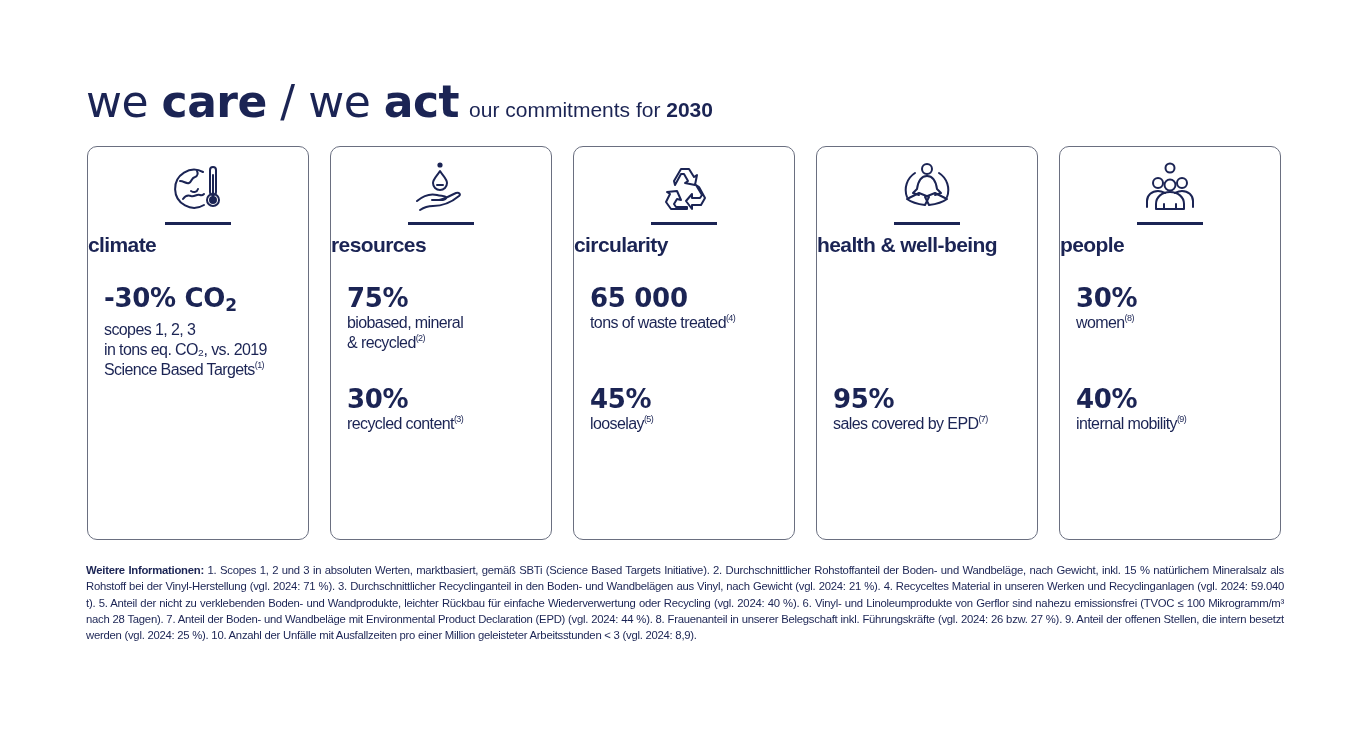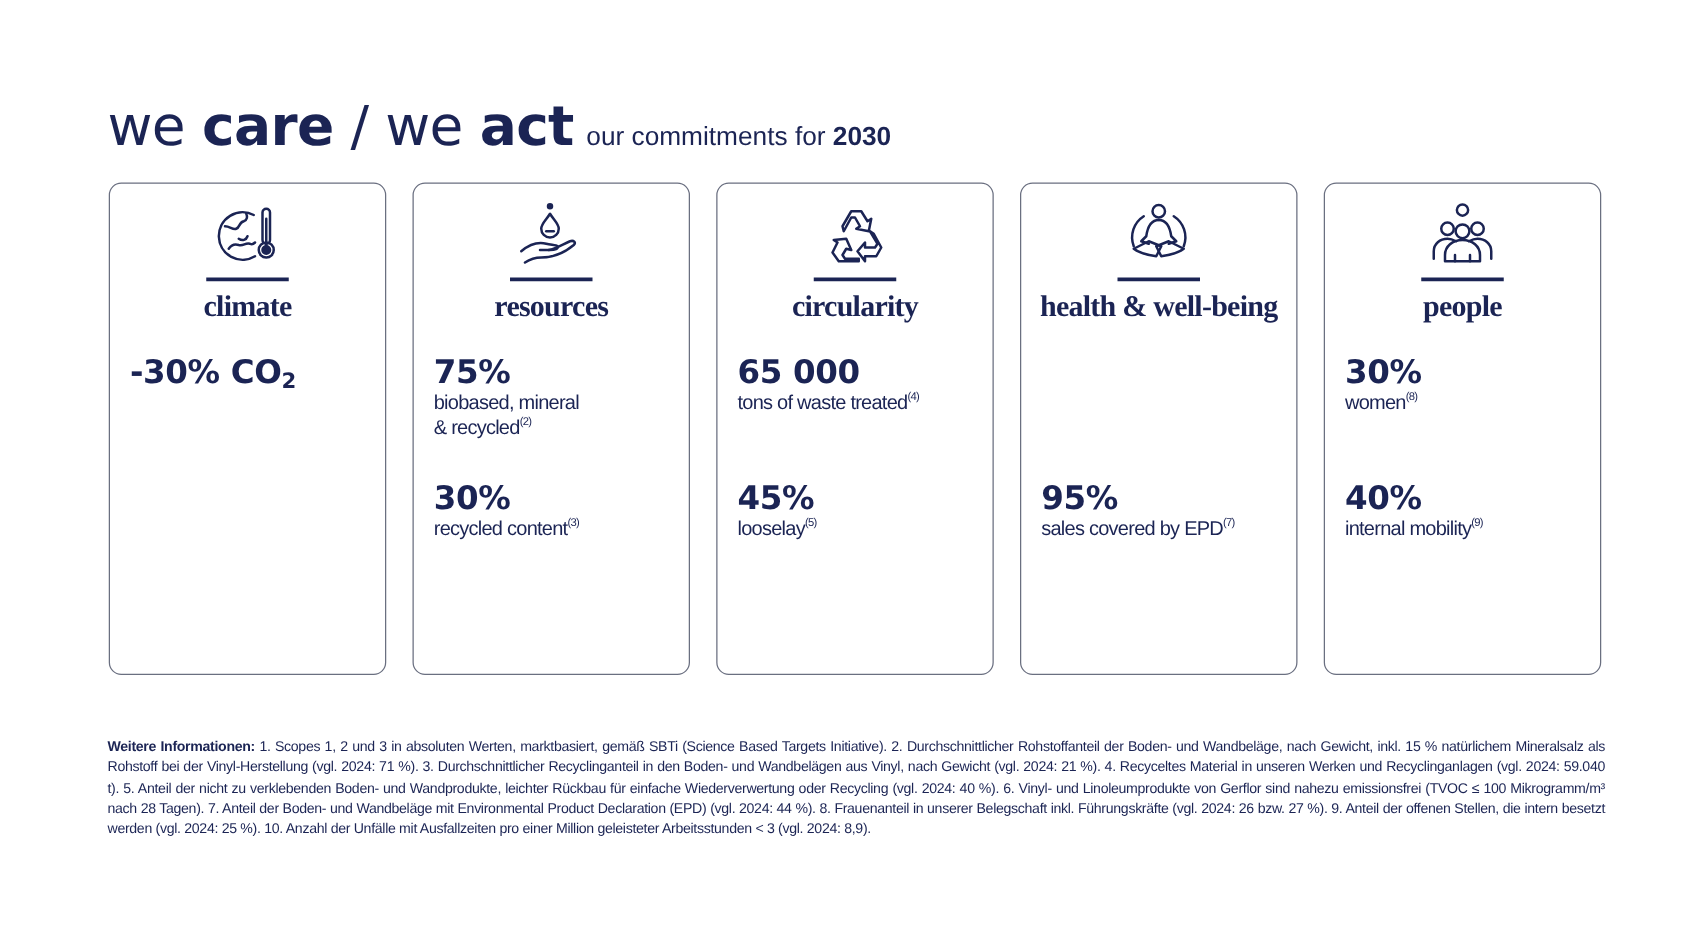--- a/index.html
+++ b/index.html
@@ -21,37 +21,37 @@
     border: 1.5px solid #6a6f80; border-radius: 10px; box-sizing: border-box;
   }
   .card .icon {
     position: absolute; left: 50%; top: 14px; width: 56px; height: 56px; margin-left: -28px;
   }
   .card .icon svg { width: 56px; height: 56px; }
   .card .rule {
     position: absolute; left: 50%; top: 75px; width: 66px; margin-left: -33px; height: 3px; background: #1b2454;
   }
   .card .title {
-    position: absolute; left: 0; right: 0; top: 86px; text-align: center;
-    font-family: Liberation Serif, serif; font-weight: bold; font-size: 24px; letter-spacing: -0.6px;
+    position: absolute; left: 0; right: 0; top: 86px; 
+    font-family: Liberation Sans, sans-serif; font-weight: bold; font-size: 21px; letter-spacing: -0.6px;
   }
   .metric { position: absolute; left: 16px; right: 8px; }
   .metric .value {
     font-family: "DejaVu Sans", sans-serif; font-weight: bold; font-size: 26px; letter-spacing: -0.3px; line-height: 30px;
   }
   .metric .value sub { font-size: 17px; vertical-align: -4px; }
   .metric .desc {
     font-size: 16px; line-height: 20px; letter-spacing: -0.6px; color: #1b2454;
   }
   .metric .desc sup { font-size: 9px; vertical-align: 7px; line-height: 0; }
 
   .footnotes {
     position: absolute; left: 86px; top: 562px; width: 1198px;
     font-family: "Liberation Sans", sans-serif; font-size: 11.3px; line-height: 16.3px; letter-spacing: -0.25px;
-    text-align: justify; color: #1b2454; margin-top: 28px;
+    text-align: justify; color: #1b2454;
   }
   .footnotes b { font-weight: bold; }
 </style>
 </head>
 <body>
 
 <div class="headline">
   <span class="big"><span>we </span><b>care</b><span> / we </span><b>act</b></span><span class="small"><span>our commitments for </span><b>2030</b></span>
 </div>
 
@@ -65,20 +65,25 @@
       <rect x="40" y="6" width="6" height="28" rx="3"></rect>
       <circle cx="43" cy="39" r="6"></circle>
       <circle cx="43" cy="39" r="3" fill="#1b2454"></circle>
       <line x1="43" y1="14" x2="43" y2="36"></line>
     </svg>
   </div>
   <div class="rule"></div>
   <div class="title">climate</div>
   <div class="metric" style="top:136px">
     <div class="value"><span>-30% CO</span><sub>2</sub></div>
+    <div class="desc">
+      <div>scopes 1, 2, 3</div>
+      <div>in tons eq. CO₂, vs. 2019</div>
+      <div><span>Science Based Targets</span><sup>(1)</sup></div>
+    </div>
   </div>
 </div>
 
 <div class="card" style="left:330px">
   <div class="icon">
     <svg viewBox="0 0 56 56" fill="none" stroke="#1b2454" stroke-width="2" stroke-linecap="round" stroke-linejoin="round">
       <circle cx="27" cy="4" r="1.6" fill="#1b2454"></circle>
       <path d="M27 10 C24 15 20 18 20 22 a7 7 0 0 0 14 0 C34 18 30 15 27 10 Z"></path>
       <path d="M24 24 h6"></path>
       <path d="M4 40 c6 -5 12 -8 20 -6 c4 1 8 1 9 2 c1 2 -2 3 -6 3 h-8"></path>

